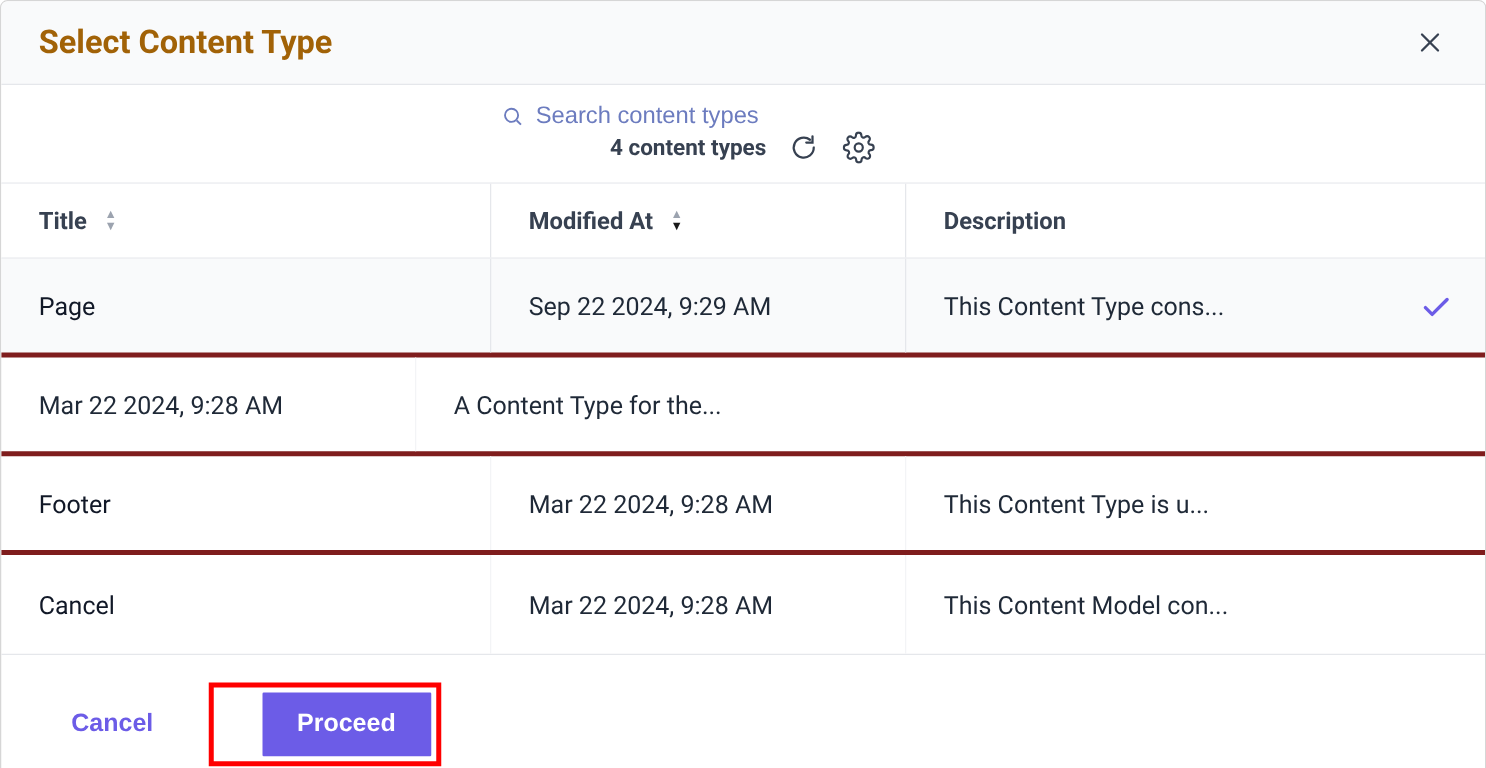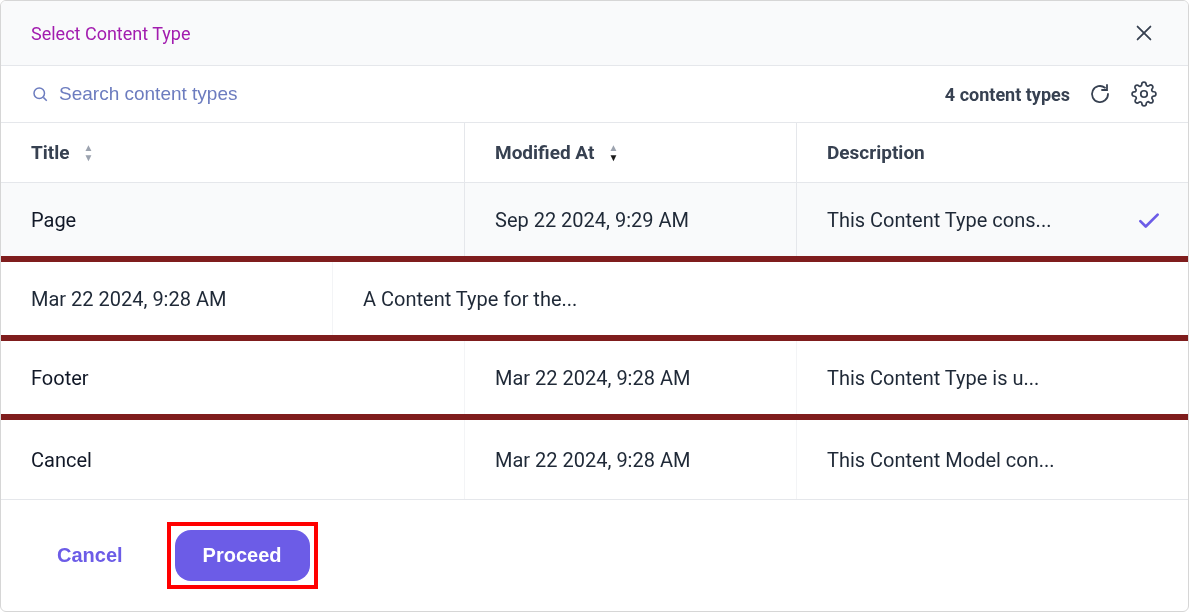--- a/index.html
+++ b/index.html
@@ -21,40 +21,41 @@
     }
     .modal-header {
       display: flex;
       align-items: center;
       justify-content: space-between;
       padding: 18px 30px;
       background: #f9fafb;
       border-bottom: 1px solid #e5e7eb;
     }
     .modal-title {
-      font-size: 18px;
-      font-weight: 400;
-      color: #a21caf;
+      font-size: 26px;
+      font-weight: 700;
+      color: #a16207;
     }
     .close-btn {
       width: 28px;
       height: 28px;
       display: flex;
       align-items: center;
       justify-content: center;
       cursor: pointer;
       color: #374151;
     }
     .toolbar {
       display: flex;
       align-items: center;
       justify-content: space-between;
       padding: 14px 30px;
       border-bottom: 1px solid #e5e7eb;
       background: #fff;
+      flex-direction: column;
     }
     .search-wrap {
       display: flex;
       align-items: center;
       gap: 10px;
       color: #6c7cbf;
     }
     .search-input {
       border: none;
       outline: none;
@@ -99,21 +100,21 @@
       font-weight: 700;
       color: #374151;
       display: flex;
       align-items: center;
       gap: 14px;
       border-right: 1px solid #e5e7eb;
     }
     .th:last-child {
       border-right: none;
     }
-    .col-title { width: 464px; }
+    .col-title { width: 392px; }
     .col-modified { width: 332px; }
     .col-desc { flex: 1; }
     .sort-icons {
       display: flex;
       flex-direction: column;
       gap: 1px;
       line-height: 0;
     }
     .sort-up, .sort-down {
       font-size: 10px;
@@ -122,21 +123,21 @@
     }
     .sort-down.active {
       color: #1a1a1a;
     }
     .tbody {
       display: flex;
       flex-direction: column;
     }
     .tr {
       display: flex;
-      border-bottom: 6px solid #7f1d1d;
+      border-bottom: 4px solid #7f1d1d;
       height: 79px;
       align-items: center;
       cursor: pointer;
     }
     .tr:last-child {
       border-bottom: none;
     }
     .tr.selected {
       background: #f9fafb;
     }
@@ -190,23 +191,24 @@
       cursor: pointer;
       padding: 12px 26px;
       margin-right: 18px;
     }
     .btn-proceed {
       font-size: 20px;
       font-weight: 700;
       color: #fff;
       background: #6c5ce7;
       border: none;
-      border-radius: 16px;
+      border-radius: 1px;
       padding: 14px 28px;
       cursor: pointer;
+      margin-left: 35px;
     }
     .proceed-highlight {
       border: 4px solid #ff0000;
       padding: 4px;
       display: inline-block;
     }
   </style>
 </head>
 <body>
 

